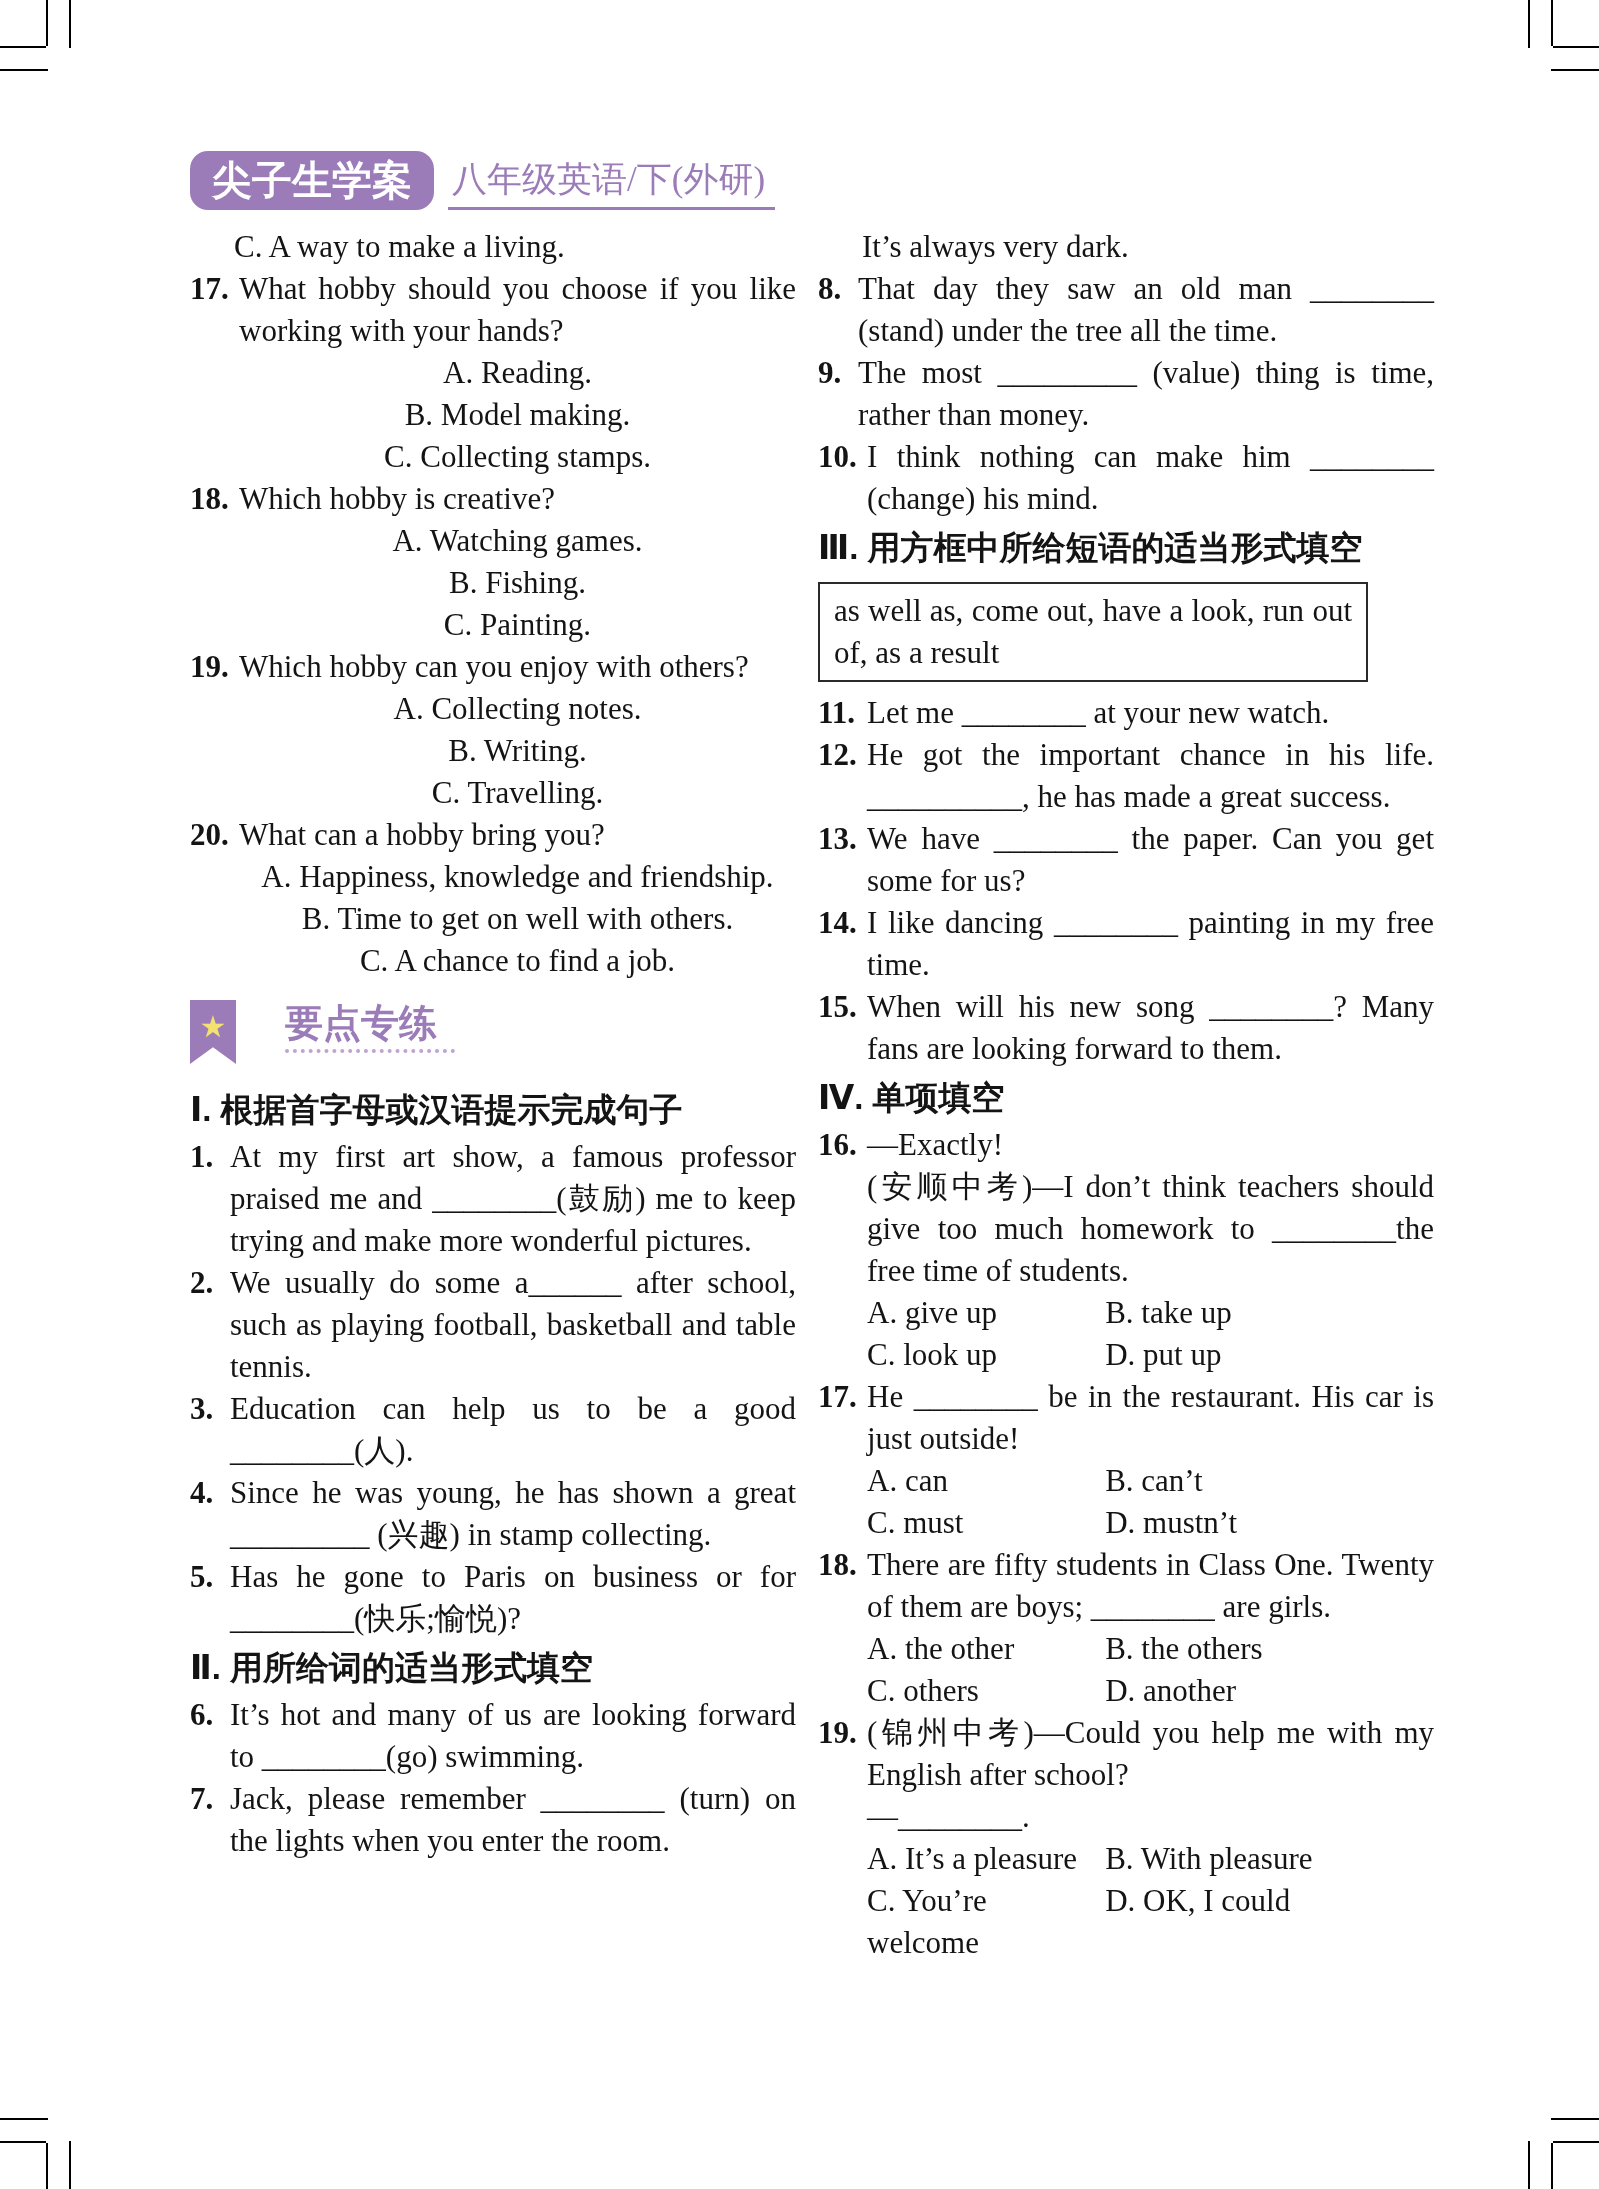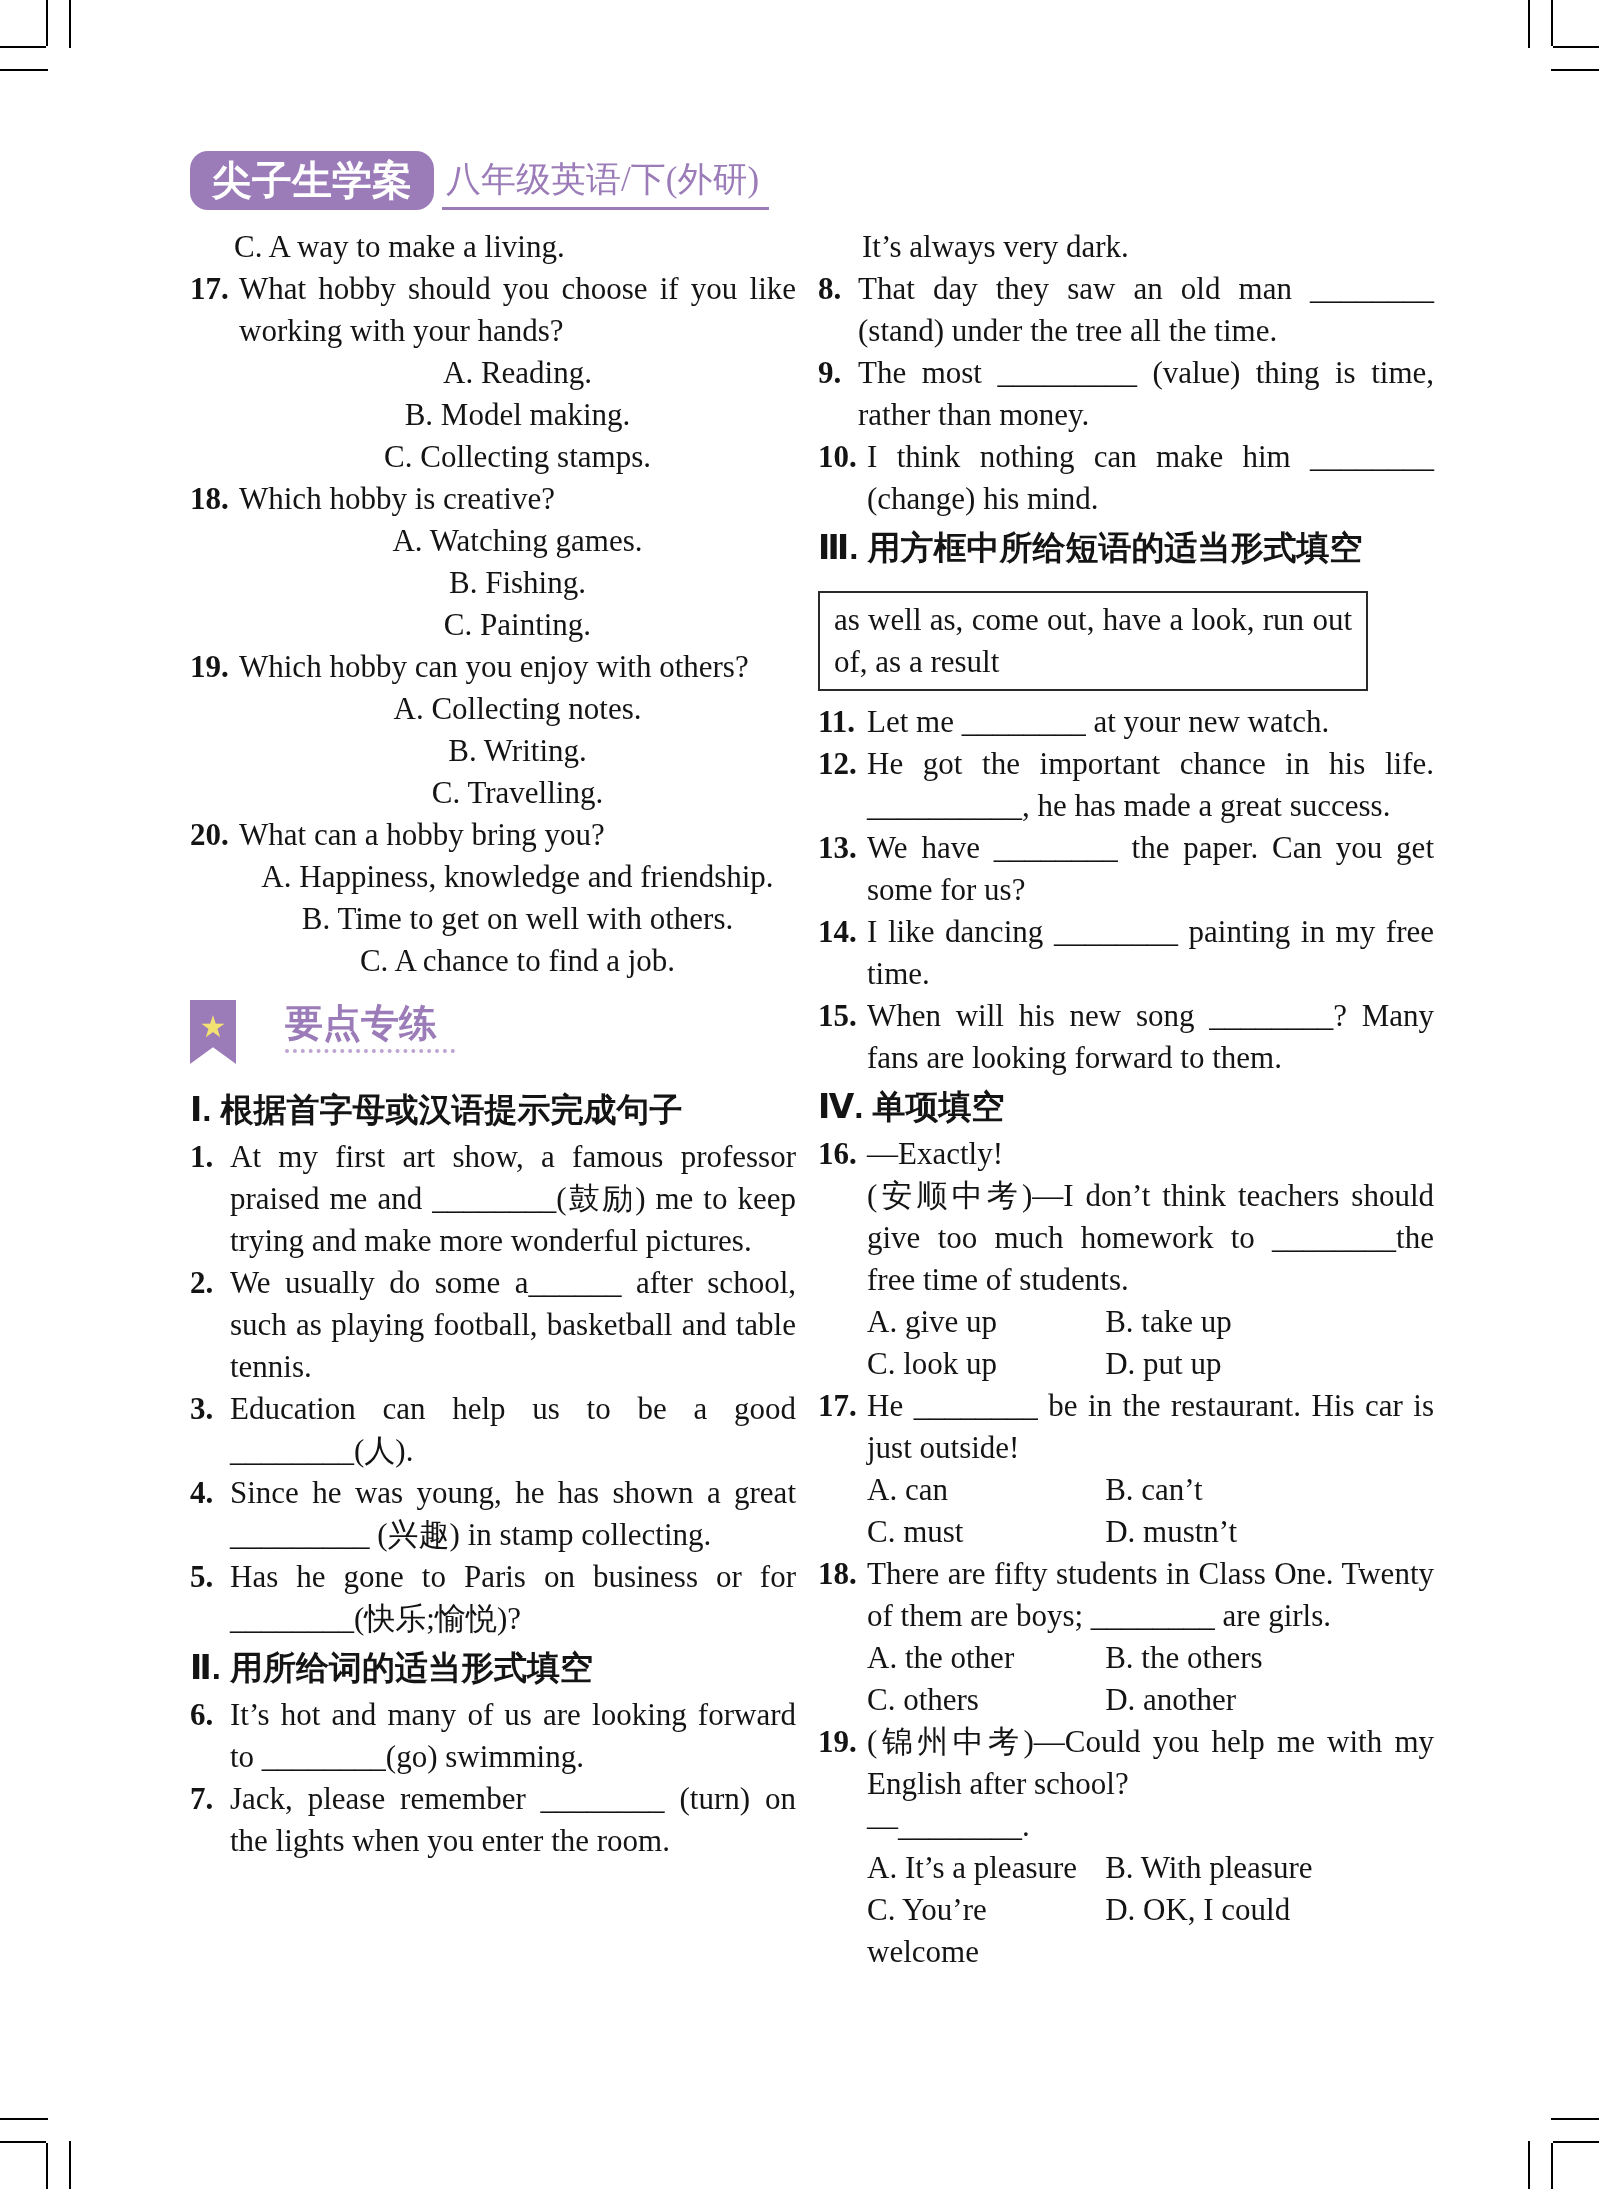--- a/index.html
+++ b/index.html
@@ -1,39 +1,39 @@
 <!DOCTYPE html>
 <html><head>
 <meta charset="utf-8">
 <style>
   html,body{margin:0;padding:0;background:#ffffff;}
   .page{position:relative;width:1599px;height:2189px;background:#fff;overflow:hidden;
         font-family:"Liberation Serif","DejaVu Serif",serif;color:#141414;}
   .cm{position:absolute;background:#000;}
   .content{position:absolute;left:190px;top:146px;width:1250px;}
-  .header{display:flex;align-items:flex-end;gap:8px;height:64px;}
+  .header{display:flex;align-items:flex-end;gap:14px;height:64px;}
   .badge{background:#9b7cb8;color:#fff;font-family:"Liberation Sans","DejaVu Sans",sans-serif;
          font-weight:bold;font-size:40px;line-height:40px;padding:9px 22px 10px;border-radius:18px;}
   .subject{color:#9b7cb8;font-size:35px;line-height:38px;border-bottom:3px solid #9b7cb8;
            padding:0 10px 8px 4px;font-family:Liberation Serif, serif;}
   .columns{display:flex;gap:22px;margin-top:16px;}
   .col{width:606px;font-size:31px;line-height:42px;}
   .col.right{width:616px;}
   .line.plain{padding-left:44px;text-align:left;}
   .q{display:flex;}
   .qnum{flex:0 0 40px;font-weight:bold;}
   .qnum.w2{flex-basis:49px;}
   .qbody{flex:1;min-width:0;}
   .qpara{text-align:justify;}
   .opt{padding-left:37px;text-indent:-37px;text-align:center;}
   .optgrid{display:grid;grid-template-columns:42% 58%;}
   .optcell{text-align:left;}
   .section{font-family:"Liberation Sans","DejaVu Sans",sans-serif;font-weight:bold;font-size:33px;
            line-height:44px;margin:6px 0 4px;text-align:left;}
-  .pbox{border:2px solid #2a2a2a;padding:6px 14px;width:518px;margin:21px 0 10px;text-align:justify;}
+  .pbox{border:2px solid #2a2a2a;padding:6px 14px;width:518px;margin:12px 0 10px;text-align:justify;}
   .kp{display:flex;align-items:flex-start;gap:12px;margin:18px 0 10px;height:78px;}
   .ribbon{width:46px;height:64px;background:#9b7cb8;display:flex;align-items:center;justify-content:center;
           clip-path:polygon(0 0,100% 0,100% 100%,50% 74%,0 100%);}
   .star{color:#f3e272;font-size:30px;line-height:30px;margin-top:-10px;}
   .kp-labelwrap{display:flex;flex-direction:column;margin-left:37px;}
   .kp-label{color:#9b7cb8;font-family:"Liberation Sans","DejaVu Sans",sans-serif;font-weight:bold;
             font-size:38px;line-height:46px;}
   .kp-dots{border-bottom:4px dotted #bfa3d2;width:112%;margin-top:3px;}
 </style>
 </head>

